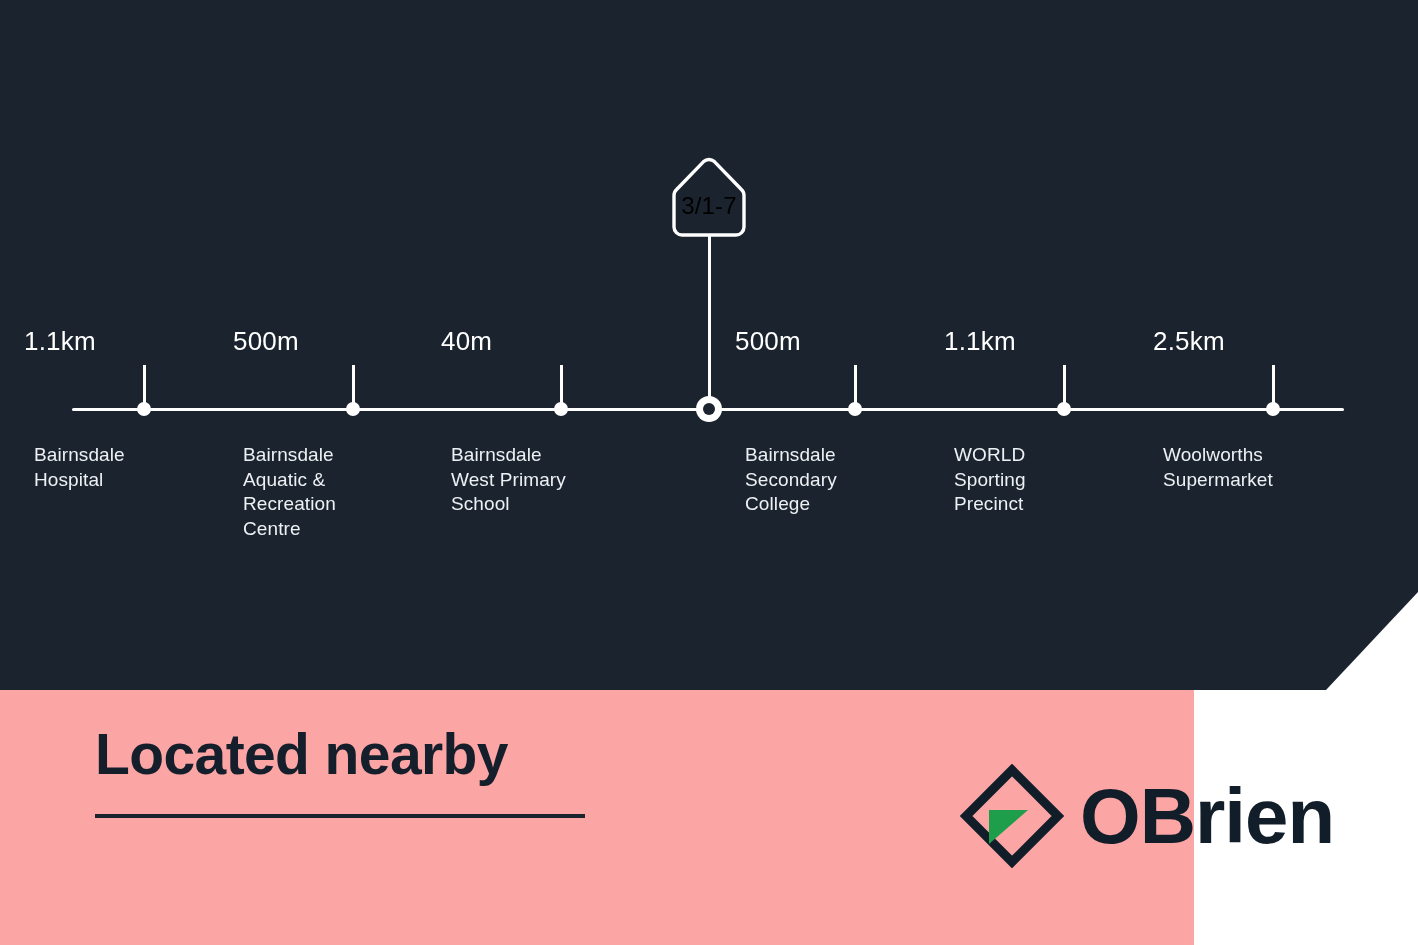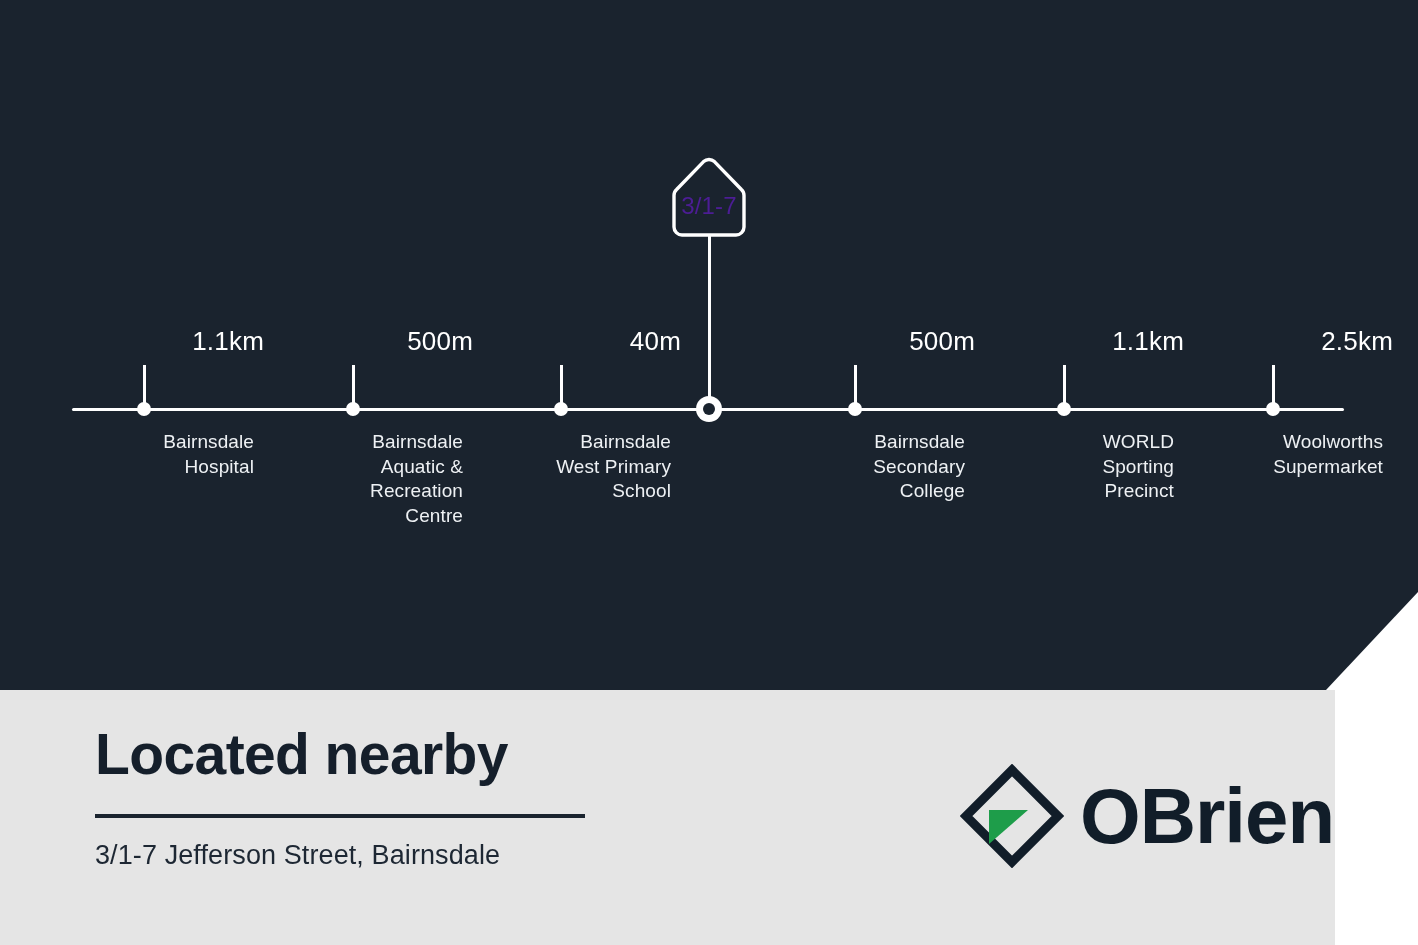--- a/index.html
+++ b/index.html
@@ -48,31 +48,31 @@
   .marker .stem{
     position:absolute;
     left:-1.5px; top:365px;
     width:3px; height:45px;
     background:#ffffff;
   }
   .marker .dist{
     position:absolute;
     left:-120px; top:326px;
     width:240px;
-    text-align:right;
+    text-align:left;
     color:#ffffff;
     font-size:26px;
     line-height:30px;
     letter-spacing:0.2px;
   }
   .marker .place{
     position:absolute;
-    left:-110px; top:430px;
+    left:-110px; top:443px;
     width:220px;
-    text-align:right;
+    text-align:left;
     color:#eef1f4;
     font-size:19px;
     line-height:24.5px;
     letter-spacing:0.1px;
     white-space:pre-line;
   }
 
   
   .home-marker{
     position:absolute;
@@ -107,31 +107,31 @@
   }
   .home-marker .pin svg{ display:block; width:76px; height:82px; }
   .home-marker .pin-label{
     position:absolute;
     left:-38px; top:157px;
     width:76px; height:82px;
     display:flex;
     align-items:center;
     justify-content:center;
     padding-top:16px;
-    color:#4c1d95;
+    color:#000000;
     font-size:24px;
     letter-spacing:0.2px;
   }
 
   
   .footer{
     position:absolute;
     left:0; top:690px;
-    width:1335px; height:255px;
-    background:#e5e5e5;
+    width:1194px; height:255px;
+    background:#fca5a5;
   }
   .footer-title{
     position:absolute;
     left:95px; top:33px;
     color:#151f2b;
     font-size:57px;
     font-weight:bold;
     line-height:62px;
     letter-spacing:-0.6px;
   }
@@ -248,21 +248,20 @@
     <div class="dist">2.5km</div>
     <div class="stem"></div>
     <div class="dot"></div>
     <div class="place">Woolworths
 Supermarket</div>
   </div>
 
   <div class="footer">
     <div class="footer-title">Located nearby</div>
     <div class="footer-rule"></div>
-    <div class="footer-address">3/1-7 Jefferson Street, Bairnsdale</div>
   </div>
 
   <div class="logo">
     <div class="logo-mark">
       <svg viewBox="0 0 104 104" xmlns="http://www.w3.org/2000/svg">
         <path d="M52 6 L98 52 L52 98 L6 52 Z" fill="none" stroke="#111d29" stroke-width="9" stroke-linejoin="miter"></path>
         <path d="M29 46 L68 46 L29 80 Z" fill="#1e9d4a"></path>
       </svg>
     </div>
     <div class="logo-word">OBrien</div>

